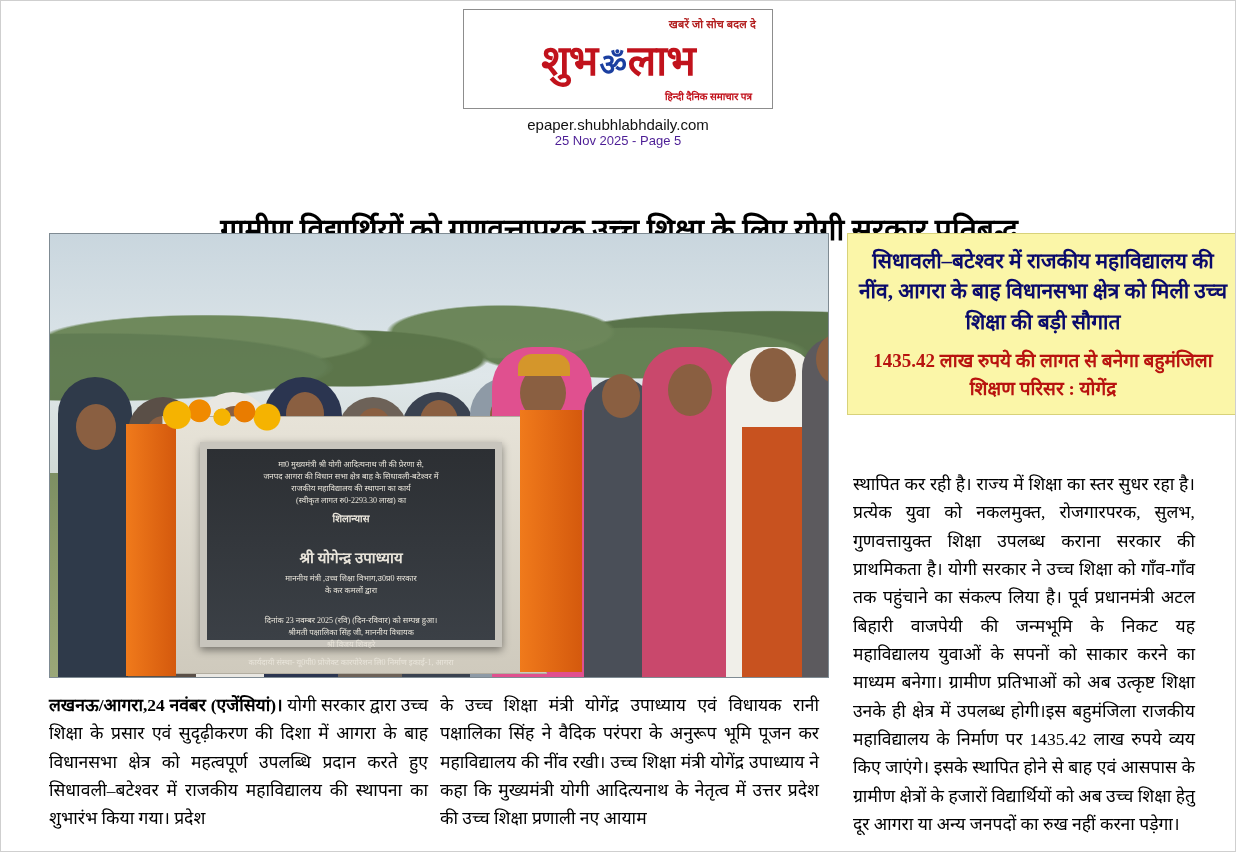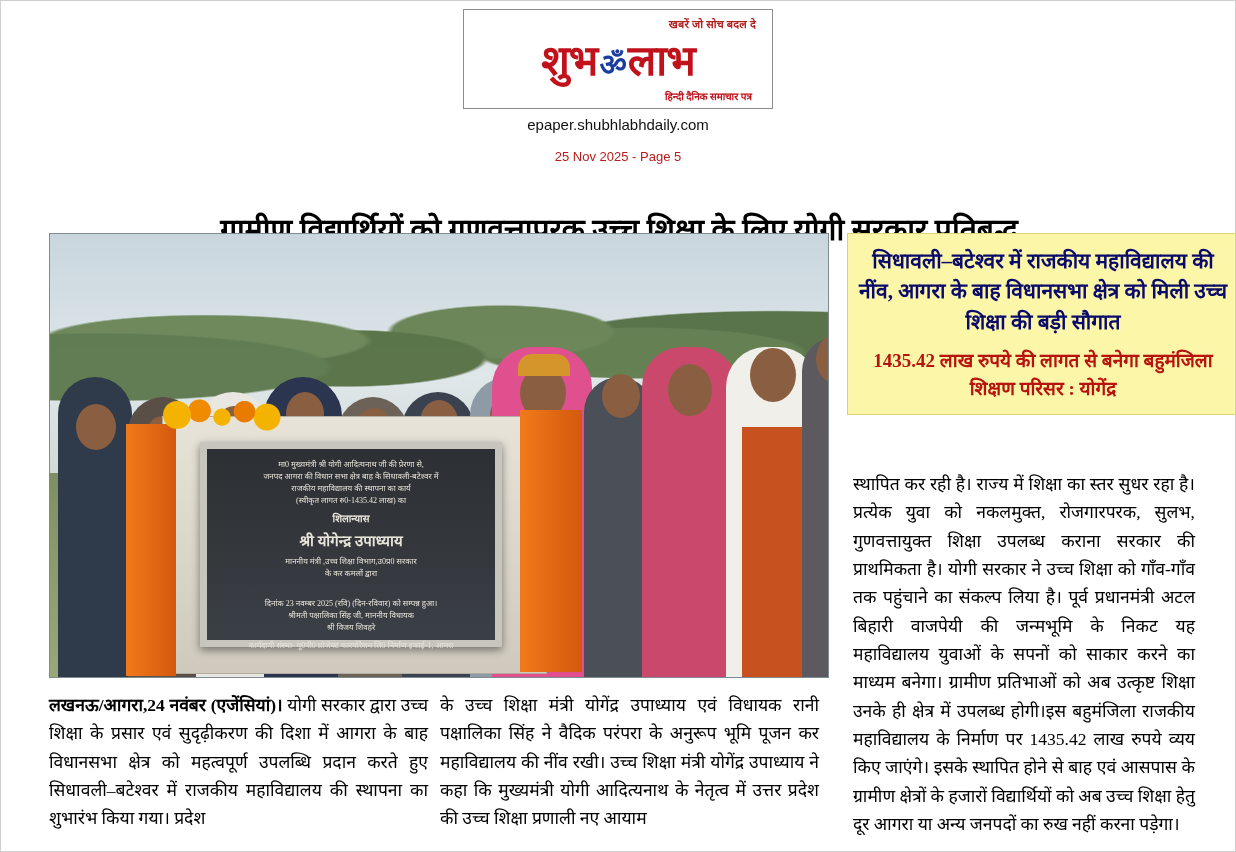--- a/index.html
+++ b/index.html
@@ -75,22 +75,22 @@
   }
   .epaper-line {
     font-size: 15px;
     color: #111;
     margin-top: 7px;
     font-family: "Liberation Sans", sans-serif;
     text-align: right;
   }
   .date-line {
     font-size: 13px;
-    color: #b91c1c;
-    margin-top: 16px;
+    color: #4c1d95;
+    margin-top: 0;
     font-family: "Liberation Sans", sans-serif;
   }
 
   
   .headline {
     position: absolute;
     top: 178px;
     left: 48px;
     width: 1140px;
     text-align: center;
@@ -158,21 +158,21 @@
     color: #e8e4da;
     font-size: 8px;
     line-height: 1.5;
     text-align: center;
     padding: 10px 8px;
     box-shadow: 0 3px 8px rgba(0,0,0,.45);
   }
   .plaque .big {
     font-size: 15px;
     font-weight: bold;
-    margin: 4px 0 3px;
+    margin: 21px 0 3px;
   }
   .plaque .mid {
     font-size: 10px;
     font-weight: bold;
     margin: 4px 0 2px;
   }
   .plinth {
     position: absolute;
     left: 112px;
     top: 182px;
@@ -324,21 +324,21 @@
 
     <div class="plinth"></div>
     <div class="drape" style="left:76px; top:190px; width:50px; height:252px;"></div>
     <div class="drape" style="left:470px; top:176px; width:62px; height:262px;"></div>
     <div class="marigold"></div>
 
     <div class="plaque">
       <div>मा0 मुख्यमंत्री श्री योगी आदित्यनाथ जी की प्रेरणा से,</div>
       <div>जनपद आगरा की विधान सभा क्षेत्र बाह के सिधावली-बटेश्वर में</div>
       <div>राजकीय महाविद्यालय की स्थापना का कार्य</div>
-      <div>(स्वीकृत लागत रु0-1435.42 लाख) का</div>
+      <div>(स्वीकृत लागत रु0-2293.30 लाख) का</div>
       <div class="mid">शिलान्यास</div>
       <div class="big">श्री योगेन्द्र उपाध्याय</div>
       <div>माननीय मंत्री ,उच्च शिक्षा विभाग,उ0प्र0 सरकार</div>
       <div>के कर कमलों द्वारा</div>
       <div style="margin-top:18px;font-family:Liberation Serif, serif;">दिनांक 23 नवम्बर 2025 (रवि) (दिन-रविवार) को सम्पन्न हुआ।</div>
       <div>श्रीमती पक्षालिका सिंह जी, माननीय विधायक</div>
       <div>श्री विजय शिवहरे</div>
       <div style="margin-top:6px;">कार्यदायी संस्था- यू0पी0 प्रोजेक्ट कारपोरेशन लि0 निर्माण इकाई-1, आगरा</div>
     </div>
   </div>

